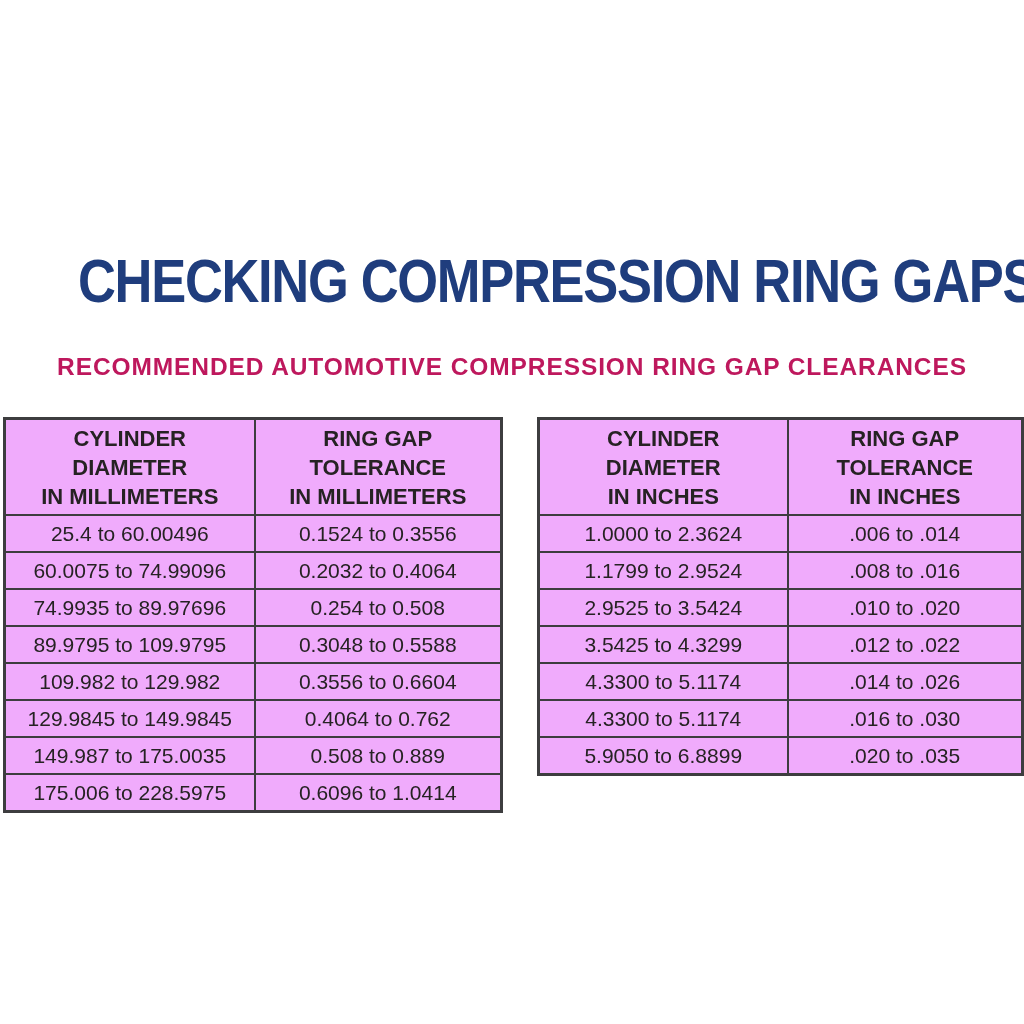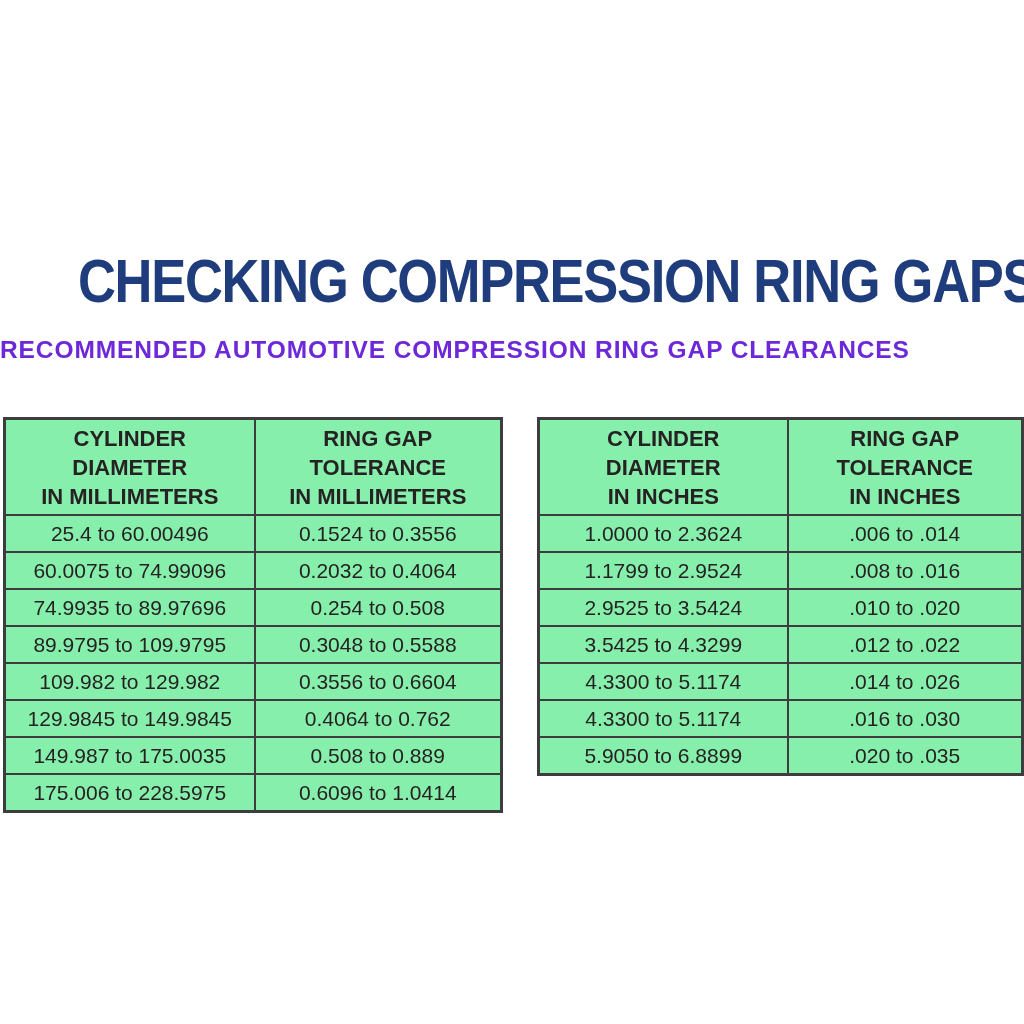--- a/index.html
+++ b/index.html
@@ -29,44 +29,44 @@
     display: inline-block;
     font-size: 61px;
     font-weight: bold;
     letter-spacing: -1.5px;
     line-height: 1.05;
     transform: scaleX(0.86);
     transform-origin: center top;
   }
   .subtitle {
     position: absolute;
-    top: 284px;
+    top: 301px;
     left: 0;
     width: 1024px;
-    text-align: left;
-    color: #6d28d9;
+    text-align: center;
+    color: #be185d;
     font-size: 24.5px;
     font-weight: bold;
     letter-spacing: 0.9px;
     white-space: nowrap;
   }
   .tables {
     position: absolute;
     top: 385px;
     left: 0;
     width: 1024px;
     height: 410px;
   }
   table.spec {
     position: absolute;
     top: 0;
     border-collapse: collapse;
     table-layout: fixed;
     border: 3px solid #3d3d3f;
-    background: #86efac;
+    background: #f0abfc;
   }
   #table-mm { left: 3px;  width: 497px; }
   #table-in { left: 537px; width: 484px; }
   table.spec th, table.spec td {
     border: 2px solid #3d3d3f;
     text-align: center;
     vertical-align: middle;
     color: #262223;
     overflow: hidden;
     white-space: nowrap;

